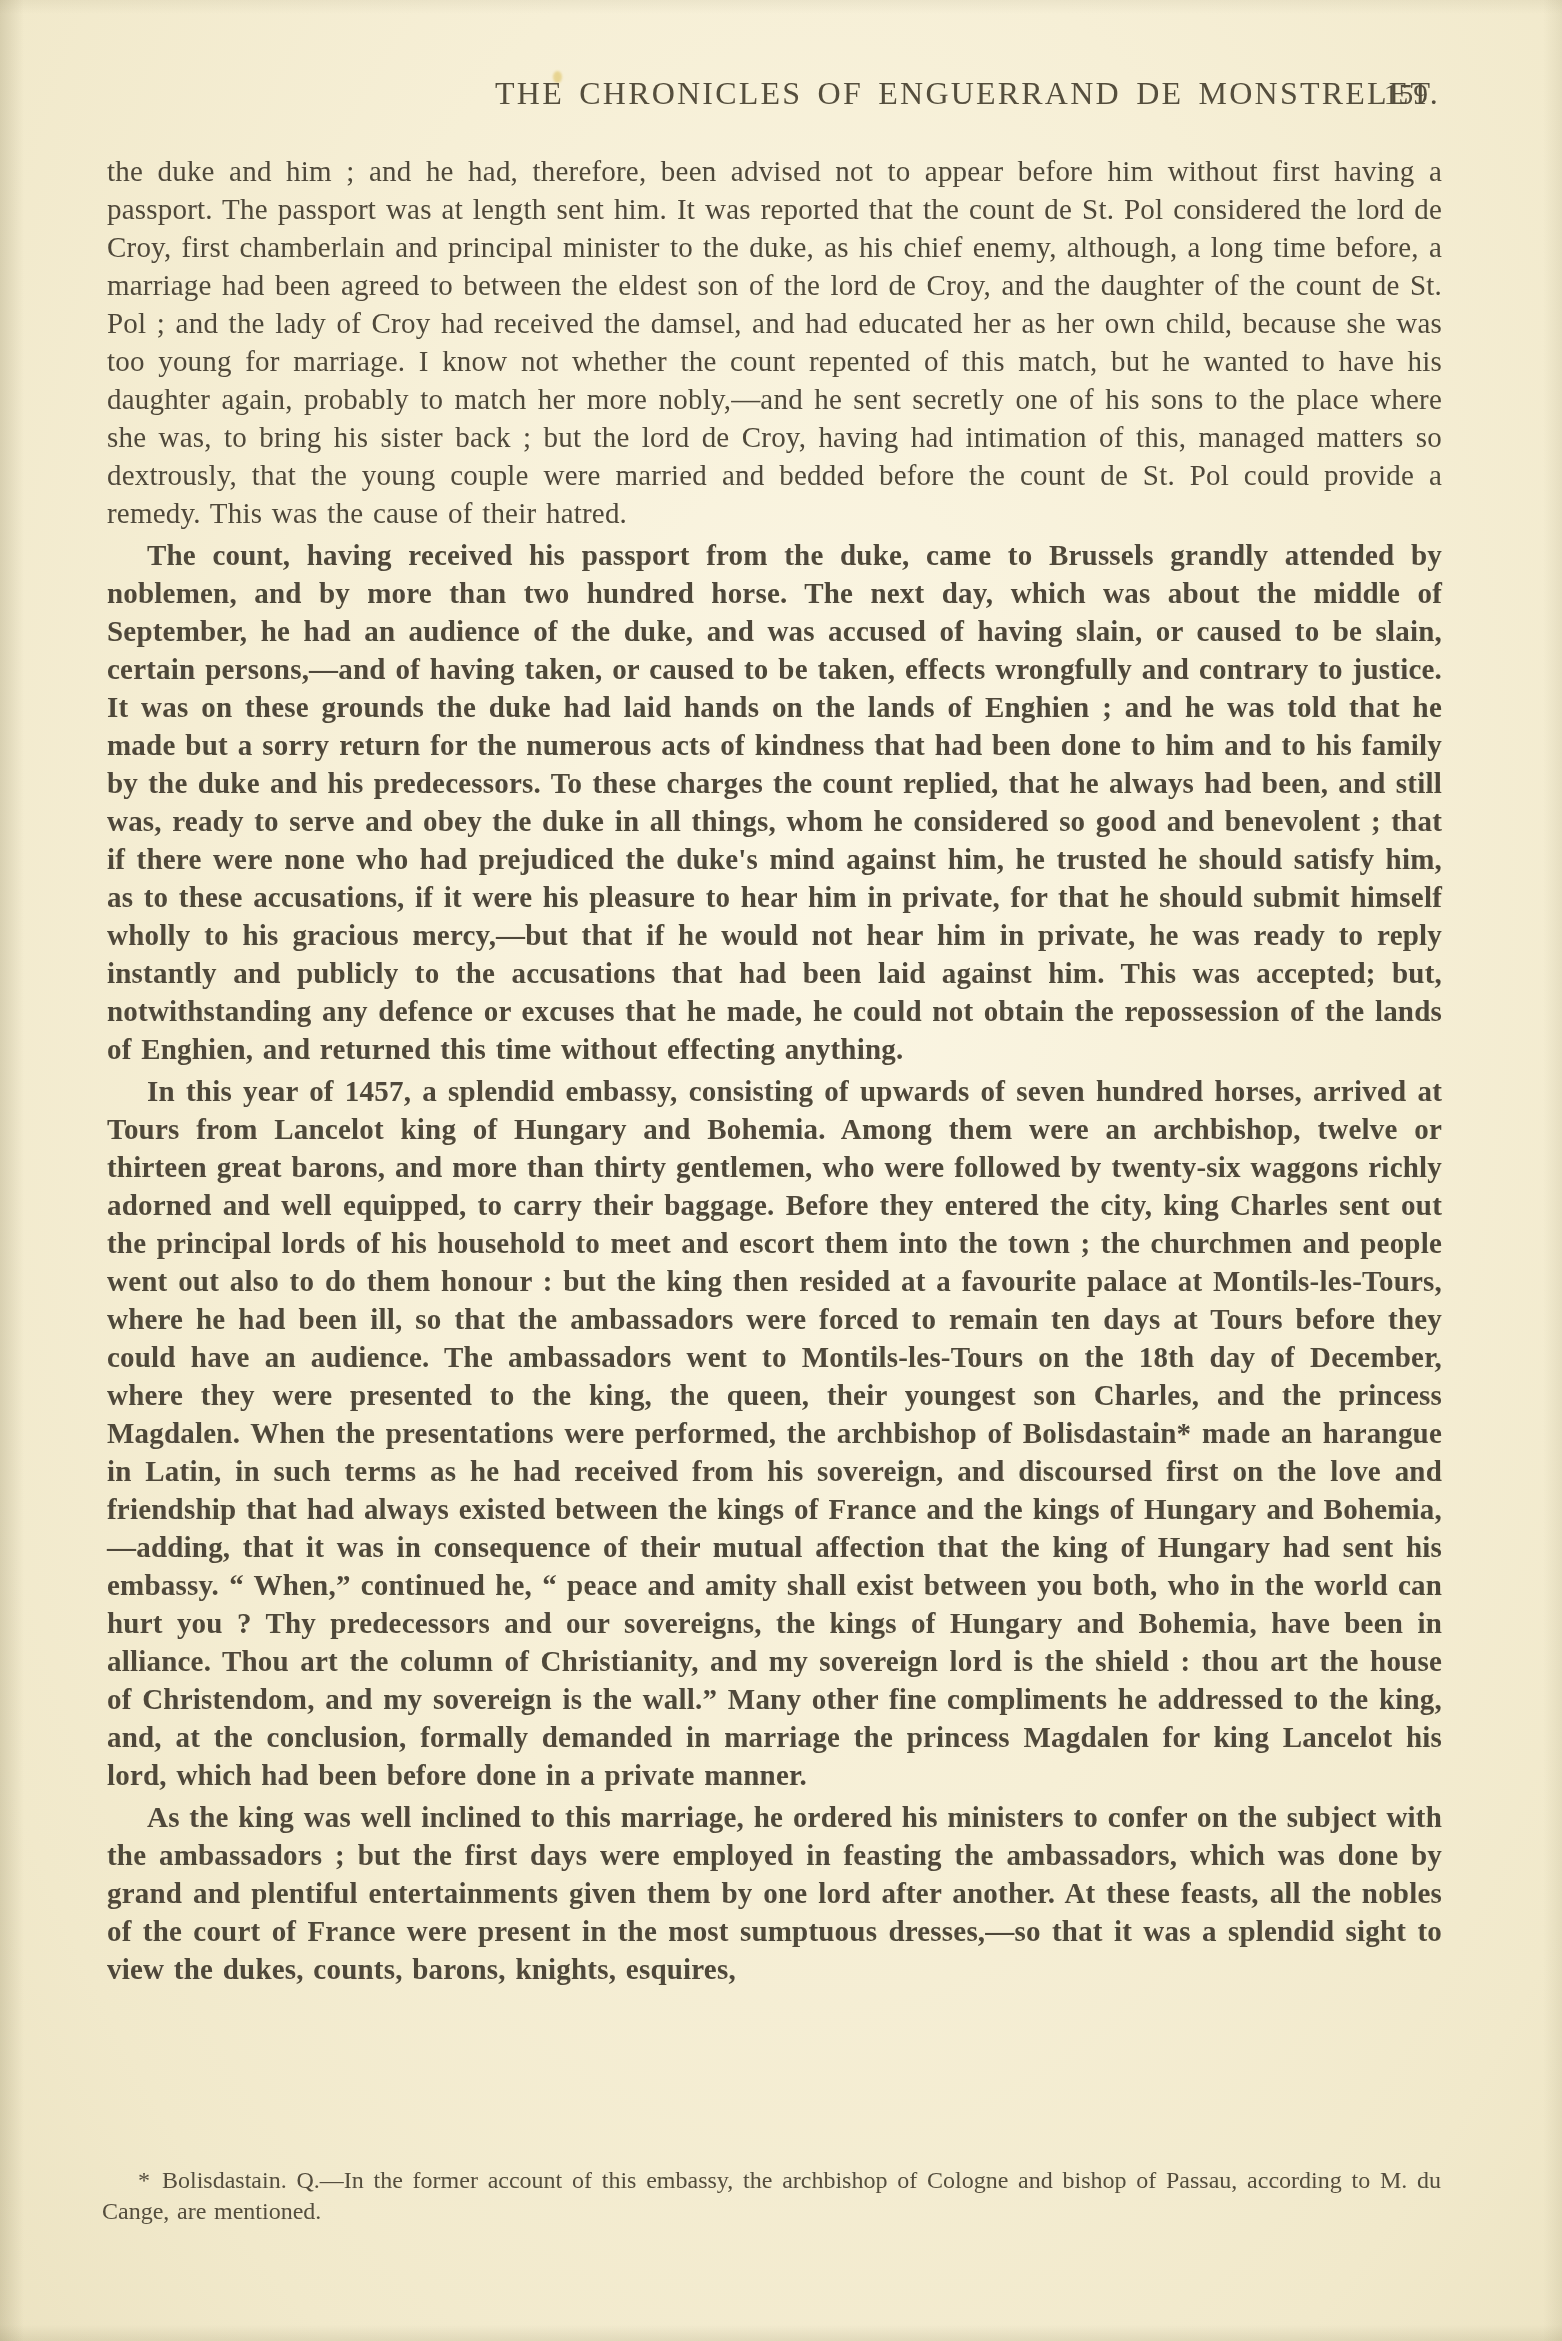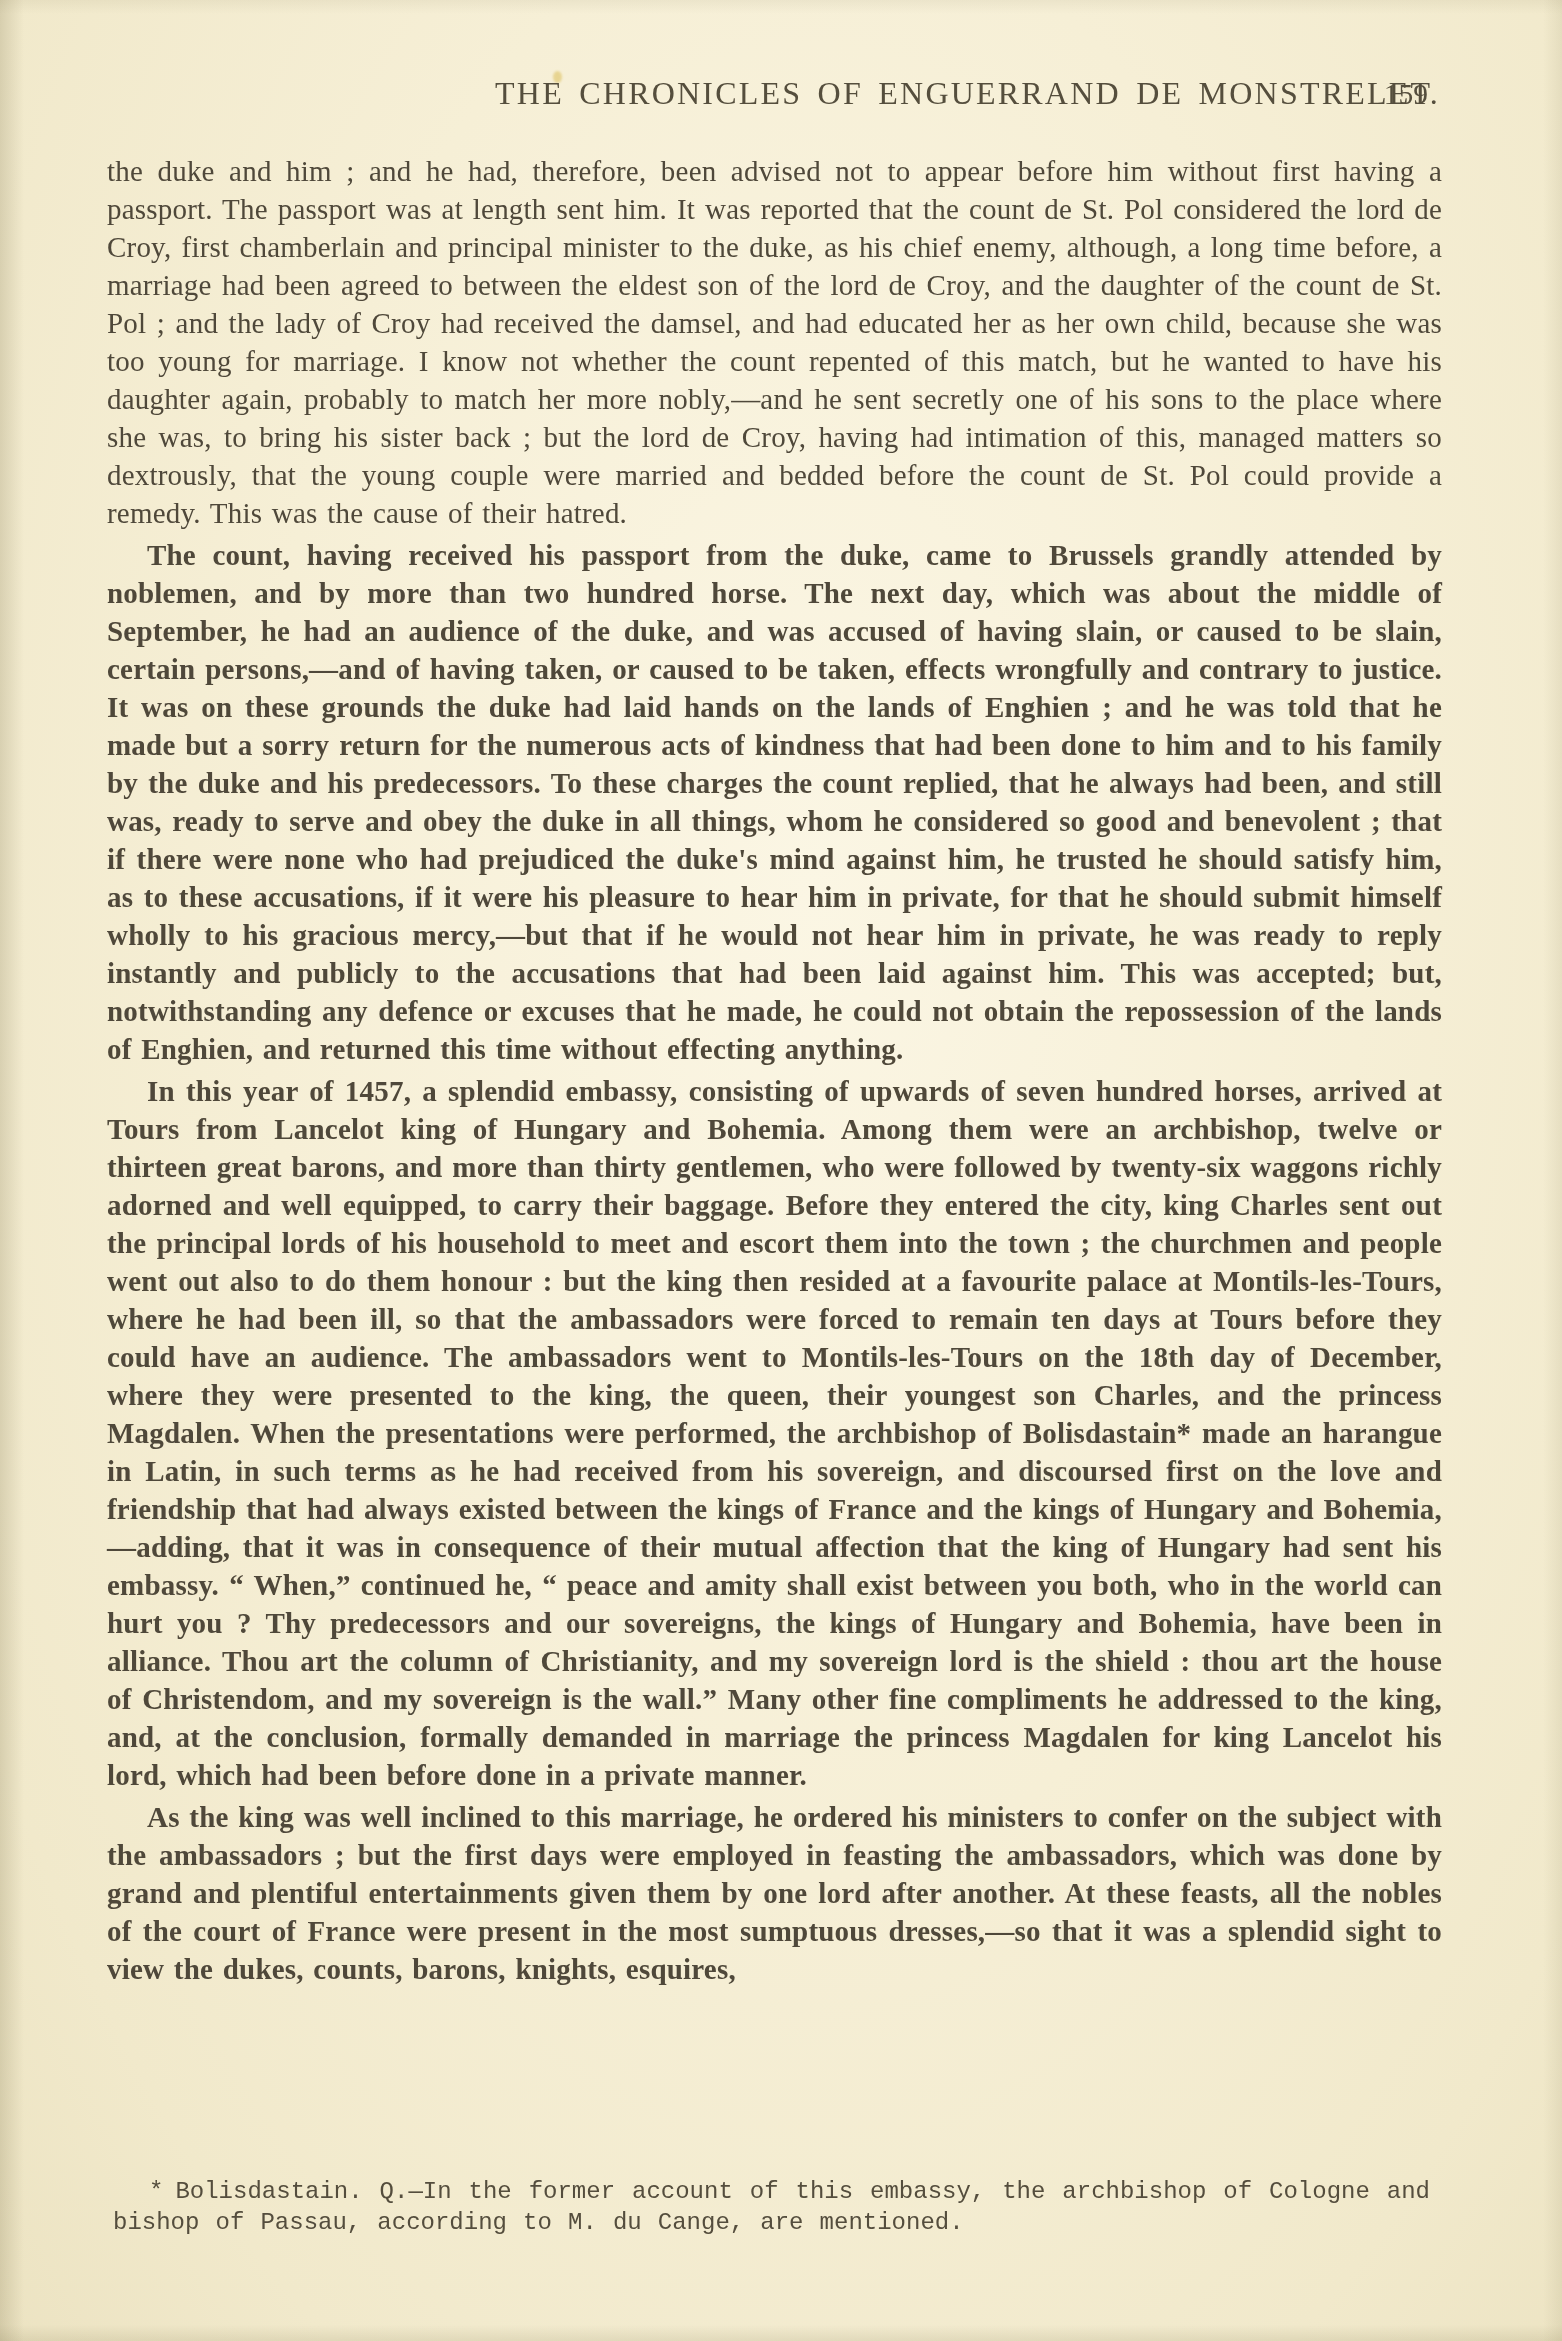--- a/index.html
+++ b/index.html
@@ -82,23 +82,22 @@
     top: 2160px;
     left: 97px;
     width: 1349px;
     font-size: 24px;
     line-height: 31px;
     text-align: justify;
     word-spacing: 1.7px;
     color: #544d3d;
   }
   .footnote p {
-    margin: 16px;
+    margin: 5px;
     text-indent: 36px;
-    font-family: Liberation Mono, monospace;
   }
   .footnote-marker { margin-right: 12px; }
 </style>
 </head>
 <body>
 
 <div class="page">
 
   <span class="speck"></span>
 

